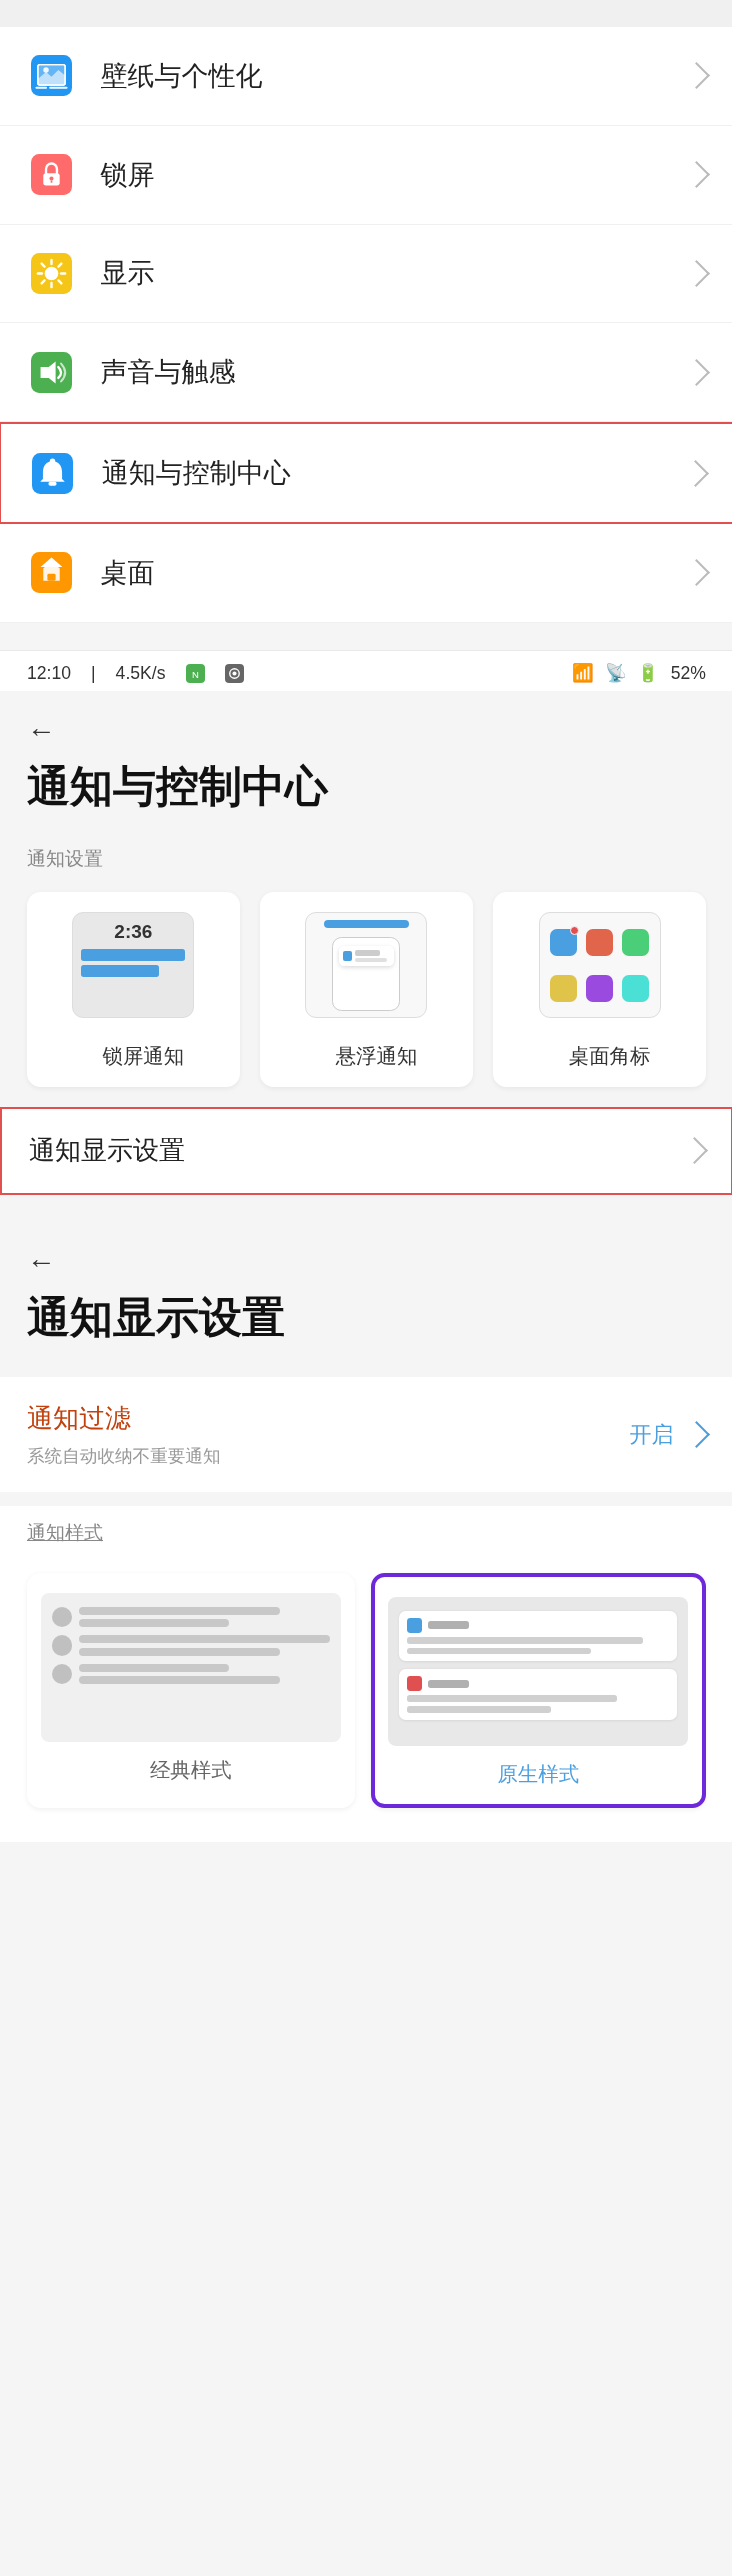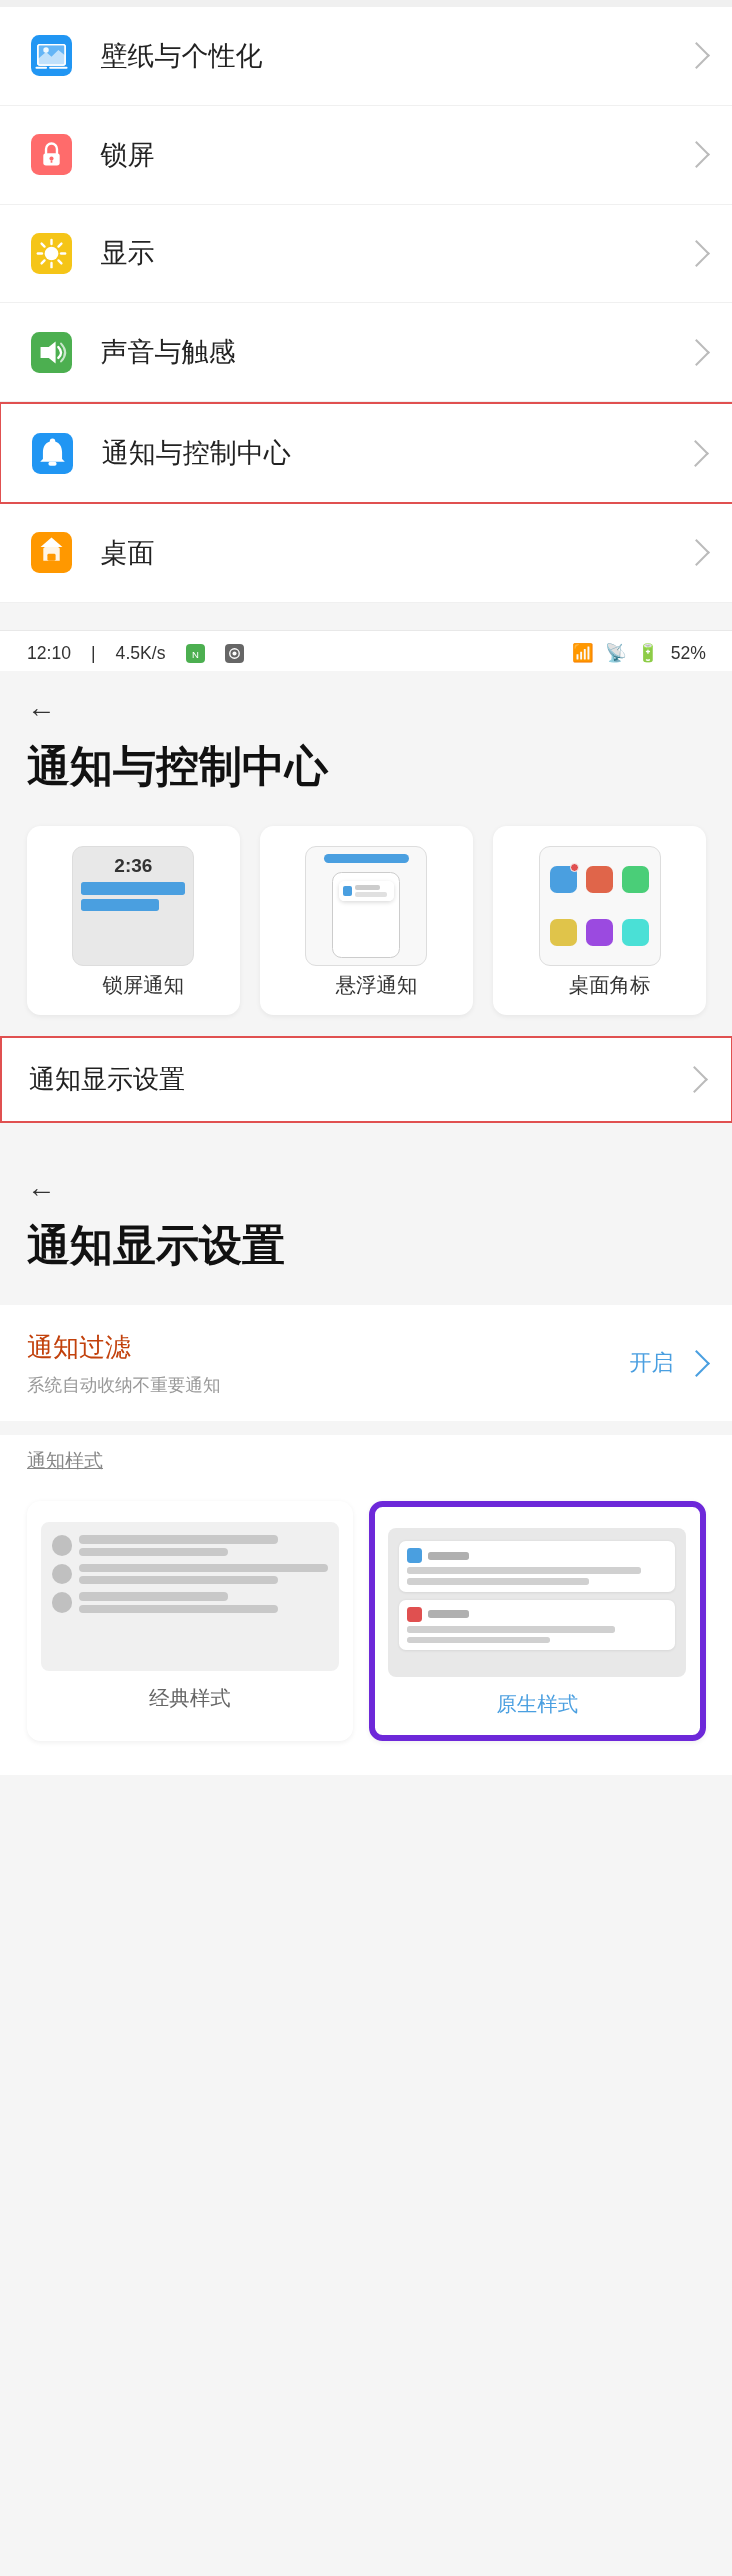--- a/index.html
+++ b/index.html
@@ -6,21 +6,21 @@
     body {
       width: 733px;
       background: #f5f5f5;
       font-family: -apple-system, 'PingFang SC', 'Microsoft YaHei', sans-serif;
       color: #222;
     }
 
     
     .settings-section {
       background: #f0f0f0;
-      padding-top: 7px;
+      padding-top: 27px;
     }
 
     .settings-item {
       display: flex;
       align-items: center;
       background: #fff;
       padding: 24.4px 27px;
       border-bottom: 0.7px solid #f0f0f0;
       position: relative;
       cursor: pointer;
@@ -107,27 +107,27 @@
       padding: 20.4px 13.6px 16.3px;
       display: flex;
       flex-direction: column;
       align-items: center;
       gap: 0;
       box-shadow: 0 1.4px 5.4px rgba(0,0,0,0.06);
       cursor: pointer;
     }
     .style-card-preview {
       width: 122px;
-      height: 120px;
+      height: 106px;
       border: 1.4px solid #ddd;
       border-radius: 11px;
       overflow: hidden;
       position: relative;
       background: #f8f8f8;
-      margin-bottom: 5px;
+      margin-bottom: 24px;
     }
     
     .lock-preview {
       background: #e8e8e8;
       padding: 8.1px;
     }
     .lock-time {
       font-size: 19px;
       font-weight: 600;
       color: #333;
@@ -280,21 +280,21 @@
       background: #fff;
       border-radius: 13.6px;
       padding: 20.4px 13.6px 16.3px;
       display: flex;
       flex-direction: column;
       align-items: center;
       box-shadow: 0 1.4px 5.4px rgba(0,0,0,0.06);
       cursor: pointer;
     }
     .notif-style-card.selected {
-      border: 6px solid #6d28d9;
+      border: 4px solid #6d28d9;
     }
     .notif-style-preview {
       width: 100%;
       height: 149px;
       background: #f0f0f0;
       border-radius: 8.1px;
       margin-bottom: 13.6px;
       overflow: hidden;
       padding: 13.6px 11px;
       display: flex;
@@ -506,20 +506,21 @@
 </div>
 
 <div class="sub-page">
 
   <div style="background:#f5f5f5; padding: 20.4px 27px 0;">
     <span class="back-arrow">←</span>
   </div>
 
   <div class="sub-page-title">通知与控制中心</div>
 
+  <div class="section-label">通知设置</div>
 
   <div class="style-cards">
 
     <div class="style-card">
       <div class="style-card-preview lock-preview">
         <div class="lock-time">2:36</div>
         <div class="lock-notif-bar"></div>
         <div class="lock-notif-bar2"></div>
       </div>
       <span class="style-card-name">锁屏通知</span>

